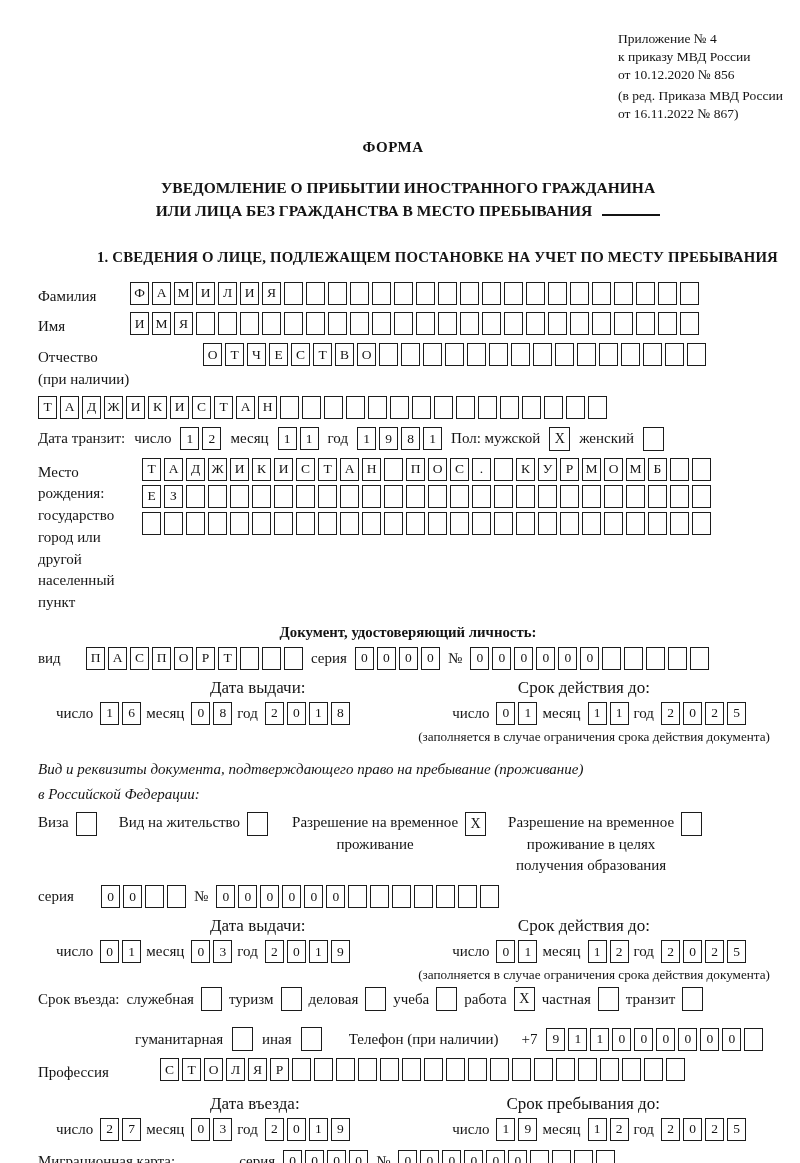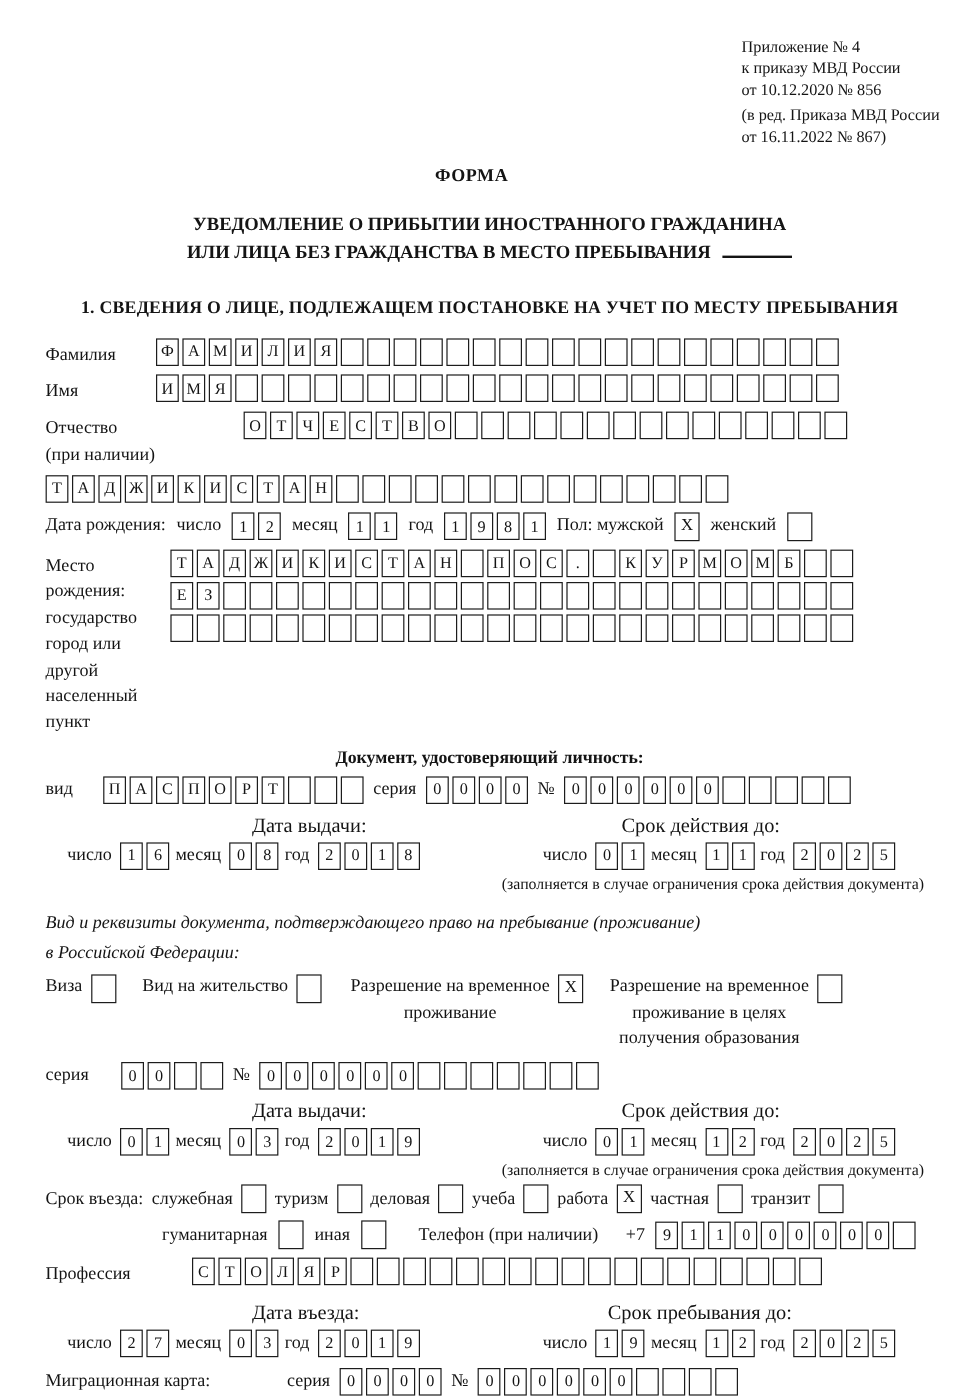--- a/index.html
+++ b/index.html
@@ -12,21 +12,21 @@
   .page { padding:30px 22px 20px 38px; position:relative; }
 
   
   .hdr-block { margin-left:580px; width:200px; line-height:1.32; font-size:13.5px; }
   .hdr-block .amend { margin-top:4px; }
   .forma { text-align:center; font-weight:bold; font-size:15px; margin:16px 30px 0 0; letter-spacing:.5px; }
 
   
   .title { text-align:center; font-weight:bold; font-size:15.5px; margin-top:20px; line-height:1.5; }
   .title-blank { display:inline-block; width:58px; border-bottom:2px solid #141414; height:12px; margin-left:10px; }
-  .sec-heading { text-align:center; font-weight:bold; font-size:14.8px; margin-top:26px; letter-spacing:.2px; }
+  .sec-heading { text-align:right; font-weight:bold; font-size:14.8px; margin-top:26px; letter-spacing:.2px; }
 
   
   .frow { display:flex; align-items:flex-start; margin-top:5px; }
   .frow .lblcol { flex:0 0 auto; line-height:1.45; padding-top:4px; }
   .cells { display:flex; gap:3px; flex-wrap:nowrap; }
   .cells-stack { display:flex; flex-direction:column; gap:4px; }
   .cell, .cellbox {
     width:19px; height:23px; flex:0 0 auto;
     border:1.7px solid #1c1c1c; background:#fff;
     display:inline-flex; align-items:center; justify-content:center;
@@ -188,21 +188,21 @@
         <span class="cell"></span>
         <span class="cell"></span>
         <span class="cell"></span>
         <span class="cell"></span>
         <span class="cell"></span>
         <span class="cell"></span>
       </div>
   </div>
 
   <div class="date-row" style="margin-top:8px; gap:9px;">
-    <span>Дата рождения:</span>
+    <span>Дата транзит:</span>
     <span>число</span>
     <span class="cells">
         <span class="cell">1</span>
         <span class="cell">2</span>
       </span>
     <span>месяц</span>
     <span class="cells">
         <span class="cell">1</span>
         <span class="cell">1</span>
       </span>
@@ -513,21 +513,21 @@
     <span>учеба</span>
     <span class="cellbox"></span>
     <span>работа</span>
     <span class="cellbox">X</span>
     <span>частная</span>
     <span class="cellbox"></span>
     <span>транзит</span>
     <span class="cellbox"></span>
   </div>
 
-  <div class="date-row" style="gap:9px; margin-top:6px;">
+  <div class="date-row" style="gap:9px; margin-top:16px;">
     <span style="margin-left:97px;">гуманитарная</span>
     <span class="cellbox"></span>
     <span>иная</span>
     <span class="cellbox"></span>
     <span style="margin-left:18px;">Телефон (при наличии)</span>
     <span style="margin-left:14px;">+7</span>
     <span class="cells">
         <span class="cell">9</span>
         <span class="cell">1</span>
         <span class="cell">1</span>

